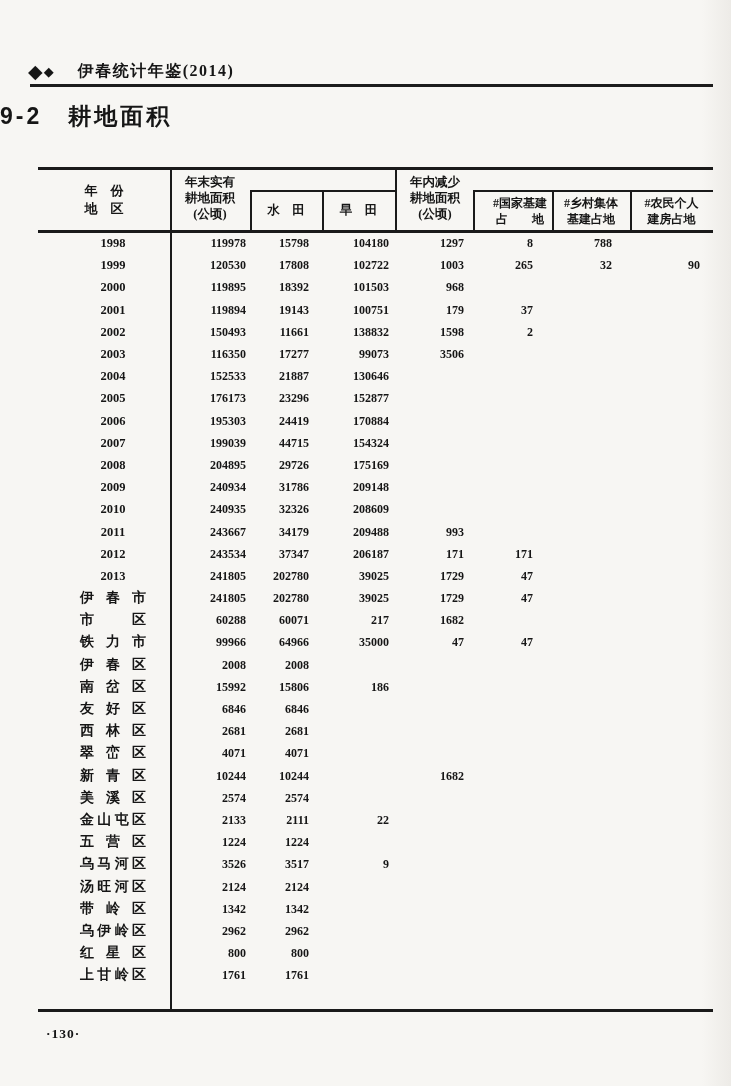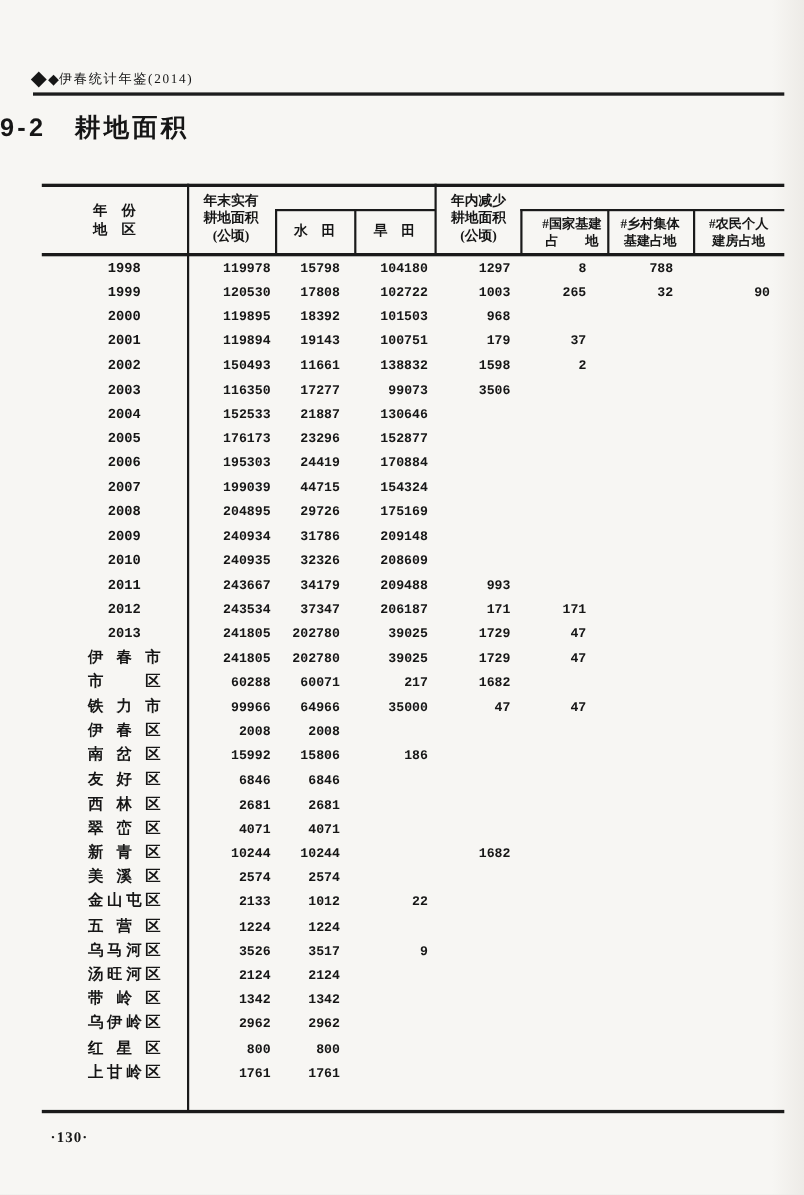--- a/index.html
+++ b/index.html
@@ -10,21 +10,21 @@
   }
   .page {
     position:relative; width:731px; height:1086px; overflow:hidden;
     background:linear-gradient(90deg,#f7f6f3 0%,#f7f6f3 96%,#edebe7 100%);
     color:#161616;
   }
   
   .doc-header { position:absolute; left:28px; top:58px; height:26px; display:flex; align-items:center; }
   .mark-large { font-size:19px; line-height:1; }
   .mark-small { font-size:13px; line-height:1; margin-left:1px; }
-  .yearbook-name { font-size:12px; font-weight:normal; letter-spacing:1.5px; margin-left:0; }
+  .yearbook-name { font-size:16px; font-weight:bold; letter-spacing:1.5px; margin-left:24px; }
   .header-rule { position:absolute; left:30px; top:84px; width:683px; height:2.5px; background:#1c1c1c; }
   
   .page-title {
     position:absolute; left:0; top:101px; width:731px; text-align:left;
     font-family:"Liberation Sans","DejaVu Sans",sans-serif;
     font-size:23px; font-weight:bold; letter-spacing:3px;
   }
   
   .table-wrap { position:absolute; left:38px; top:167px; width:675px; height:846px; }
   .tline { position:absolute; background:#1a1a1a; }
@@ -45,21 +45,21 @@
   .h-col1 { left:0;   top:15px; width:132px; line-height:18px; font-size:13px; }
   .h-col2 { left:134px; top:7px;  width:76px; }
   .h-col3 { left:212px; top:23px; width:72px; height:40px; line-height:40px; }
   .h-col4 { left:284px; top:23px; width:73px; height:40px; line-height:40px; }
   .h-col5 { left:357px; top:7px;  width:80px; }
   .h-col6 { left:435px; top:28px; width:94px; font-size:12px; }
   .h-col7 { left:514px; top:28px; width:78px; font-size:12px; }
   .h-col8 { left:592px; top:28px; width:83px; font-size:12px; }
   
   .tbody { position:absolute; left:0; top:65.5px; width:675px; }
-  .row { display:grid; grid-template-columns:132px 80px 72px 73px 78px 79px 78px 83px; height:22.2px; align-items:center;font-family:Liberation Mono, monospace; }
+  .row { display:grid; grid-template-columns:132px 80px 72px 73px 78px 79px 78px 83px; height:22.2px; align-items:center; }
   .cell { font-size:12px; font-weight:bold; white-space:nowrap; }
   .num { text-align:right; }
   .c0 { padding-right:4px; }
   .c1 { padding-right:13px; }
   .c2 { padding-right:6px; }
   .c3 { padding-right:9px; }
   .c4 { padding-right:19px; }
   .c5 { padding-right:18px; }
   .c6 { padding-right:13px; }
   .label .inner { display:inline-block; width:66px; margin-left:42px; }
@@ -383,21 +383,21 @@
           <div class="cell num c1">2574</div>
           <div class="cell num c2"></div>
           <div class="cell num c3"></div>
           <div class="cell num c4"></div>
           <div class="cell num c5"></div>
           <div class="cell num c6"></div>
         </div>
         <div class="row">
           <div class="cell label district"><span class="inner">金山屯区</span></div>
           <div class="cell num c0">2133</div>
-          <div class="cell num c1">1012</div>
+          <div class="cell num c1">2111</div>
           <div class="cell num c2">22</div>
           <div class="cell num c3"></div>
           <div class="cell num c4"></div>
           <div class="cell num c5"></div>
           <div class="cell num c6"></div>
         </div>
         <div class="row">
           <div class="cell label district"><span class="inner">五营区</span></div>
           <div class="cell num c0">1224</div>
           <div class="cell num c1">1224</div>

